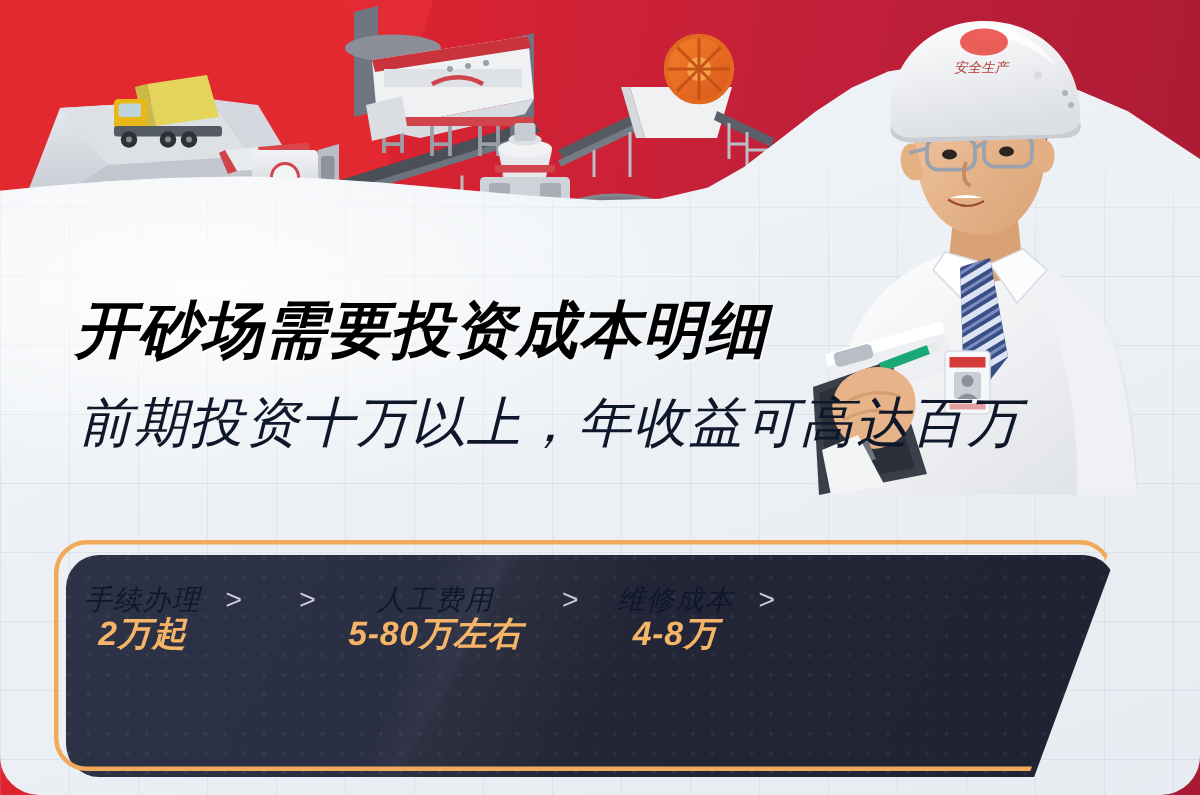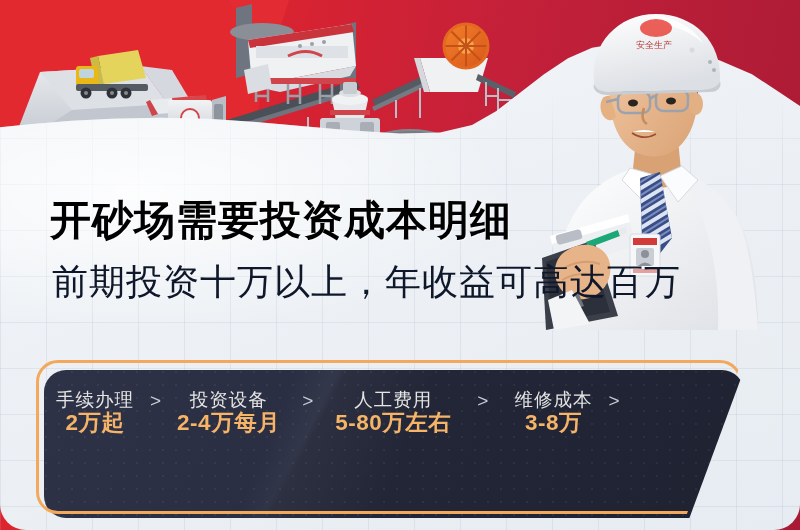--- a/index.html
+++ b/index.html
@@ -1,20 +1,21 @@
 <!DOCTYPE html>
 <html><head>
 <meta charset="utf-8">
 <style>
   html,body{margin:0;padding:0;background:#ffffff;}
   body{font-family:"Liberation Sans","DejaVu Sans",sans-serif;}
 
   #banner{
     position:relative;width:800px;height:530px;overflow:hidden;
     background:#E3272F;
+    font-style:italic;
   }
 
   
   .red-bg{
     position:absolute;inset:0;
     background:linear-gradient(100deg,#E0262E 0%,#DA2330 30%,#C4203A 58%,#A81A34 100%);
   }
   
   .red-blob{
     position:absolute;left:-120px;top:-150px;width:430px;height:380px;
@@ -96,21 +97,21 @@
     background:linear-gradient(112deg,rgba(255,255,255,0) 33%,rgba(255,255,255,.045) 38%,rgba(255,255,255,0) 52%);
     pointer-events:none;
   }
 
   .steps{
     position:absolute;left:20px;top:30px;width:660px;
     display:flex;align-items:flex-start;
   }
   .step{display:flex;flex-direction:column;align-items:center;}
   .step-label{
-    font-size:18.5px;color:#e5e5e5;letter-spacing:1px;white-space:nowrap;line-height:1.1;
+    font-size:18.5px;color:#0f172a;letter-spacing:1px;white-space:nowrap;line-height:1.1;
   }
   .step-value{
     margin-top:1px;font-size:22.5px;font-weight:bold;color:#F5B467;
     letter-spacing:.5px;white-space:nowrap;line-height:1.1;
   }
   .sep{
     font-size:19px;color:#C9CDD6;line-height:1.1;padding-top:1px;
     font-weight:300;
   }
 </style>
@@ -391,31 +392,27 @@
     <div class="card-solid"></div>
     <div class="card-sheen"></div>
     <div class="card-outline"></div>
 
     <div class="steps" id="steps">
         <div class="step">
           <div class="step-label">手续办理</div>
           <div class="step-value">2万起</div>
         </div>
         <div class="sep" style="margin: 0px 16px;">&gt;</div>
-        <div class="step">
-          <div class="step-label">投资设备</div>
-          <div class="step-value">2-4万每月</div>
-        </div>
         <div class="sep" style="margin: 0px 22px;">&gt;</div>
         <div class="step">
           <div class="step-label">人工费用</div>
           <div class="step-value">5-80万左右</div>
         </div>
         <div class="sep" style="margin: 0px 26px;">&gt;</div>
         <div class="step">
           <div class="step-label">维修成本</div>
-          <div class="step-value">3-8万</div>
+          <div class="step-value">4-8万</div>
         </div>
         <div class="sep" style="margin: 0px 16px;">&gt;</div>
       </div>
   </div>
 
 </div>
 
 </body></html>

